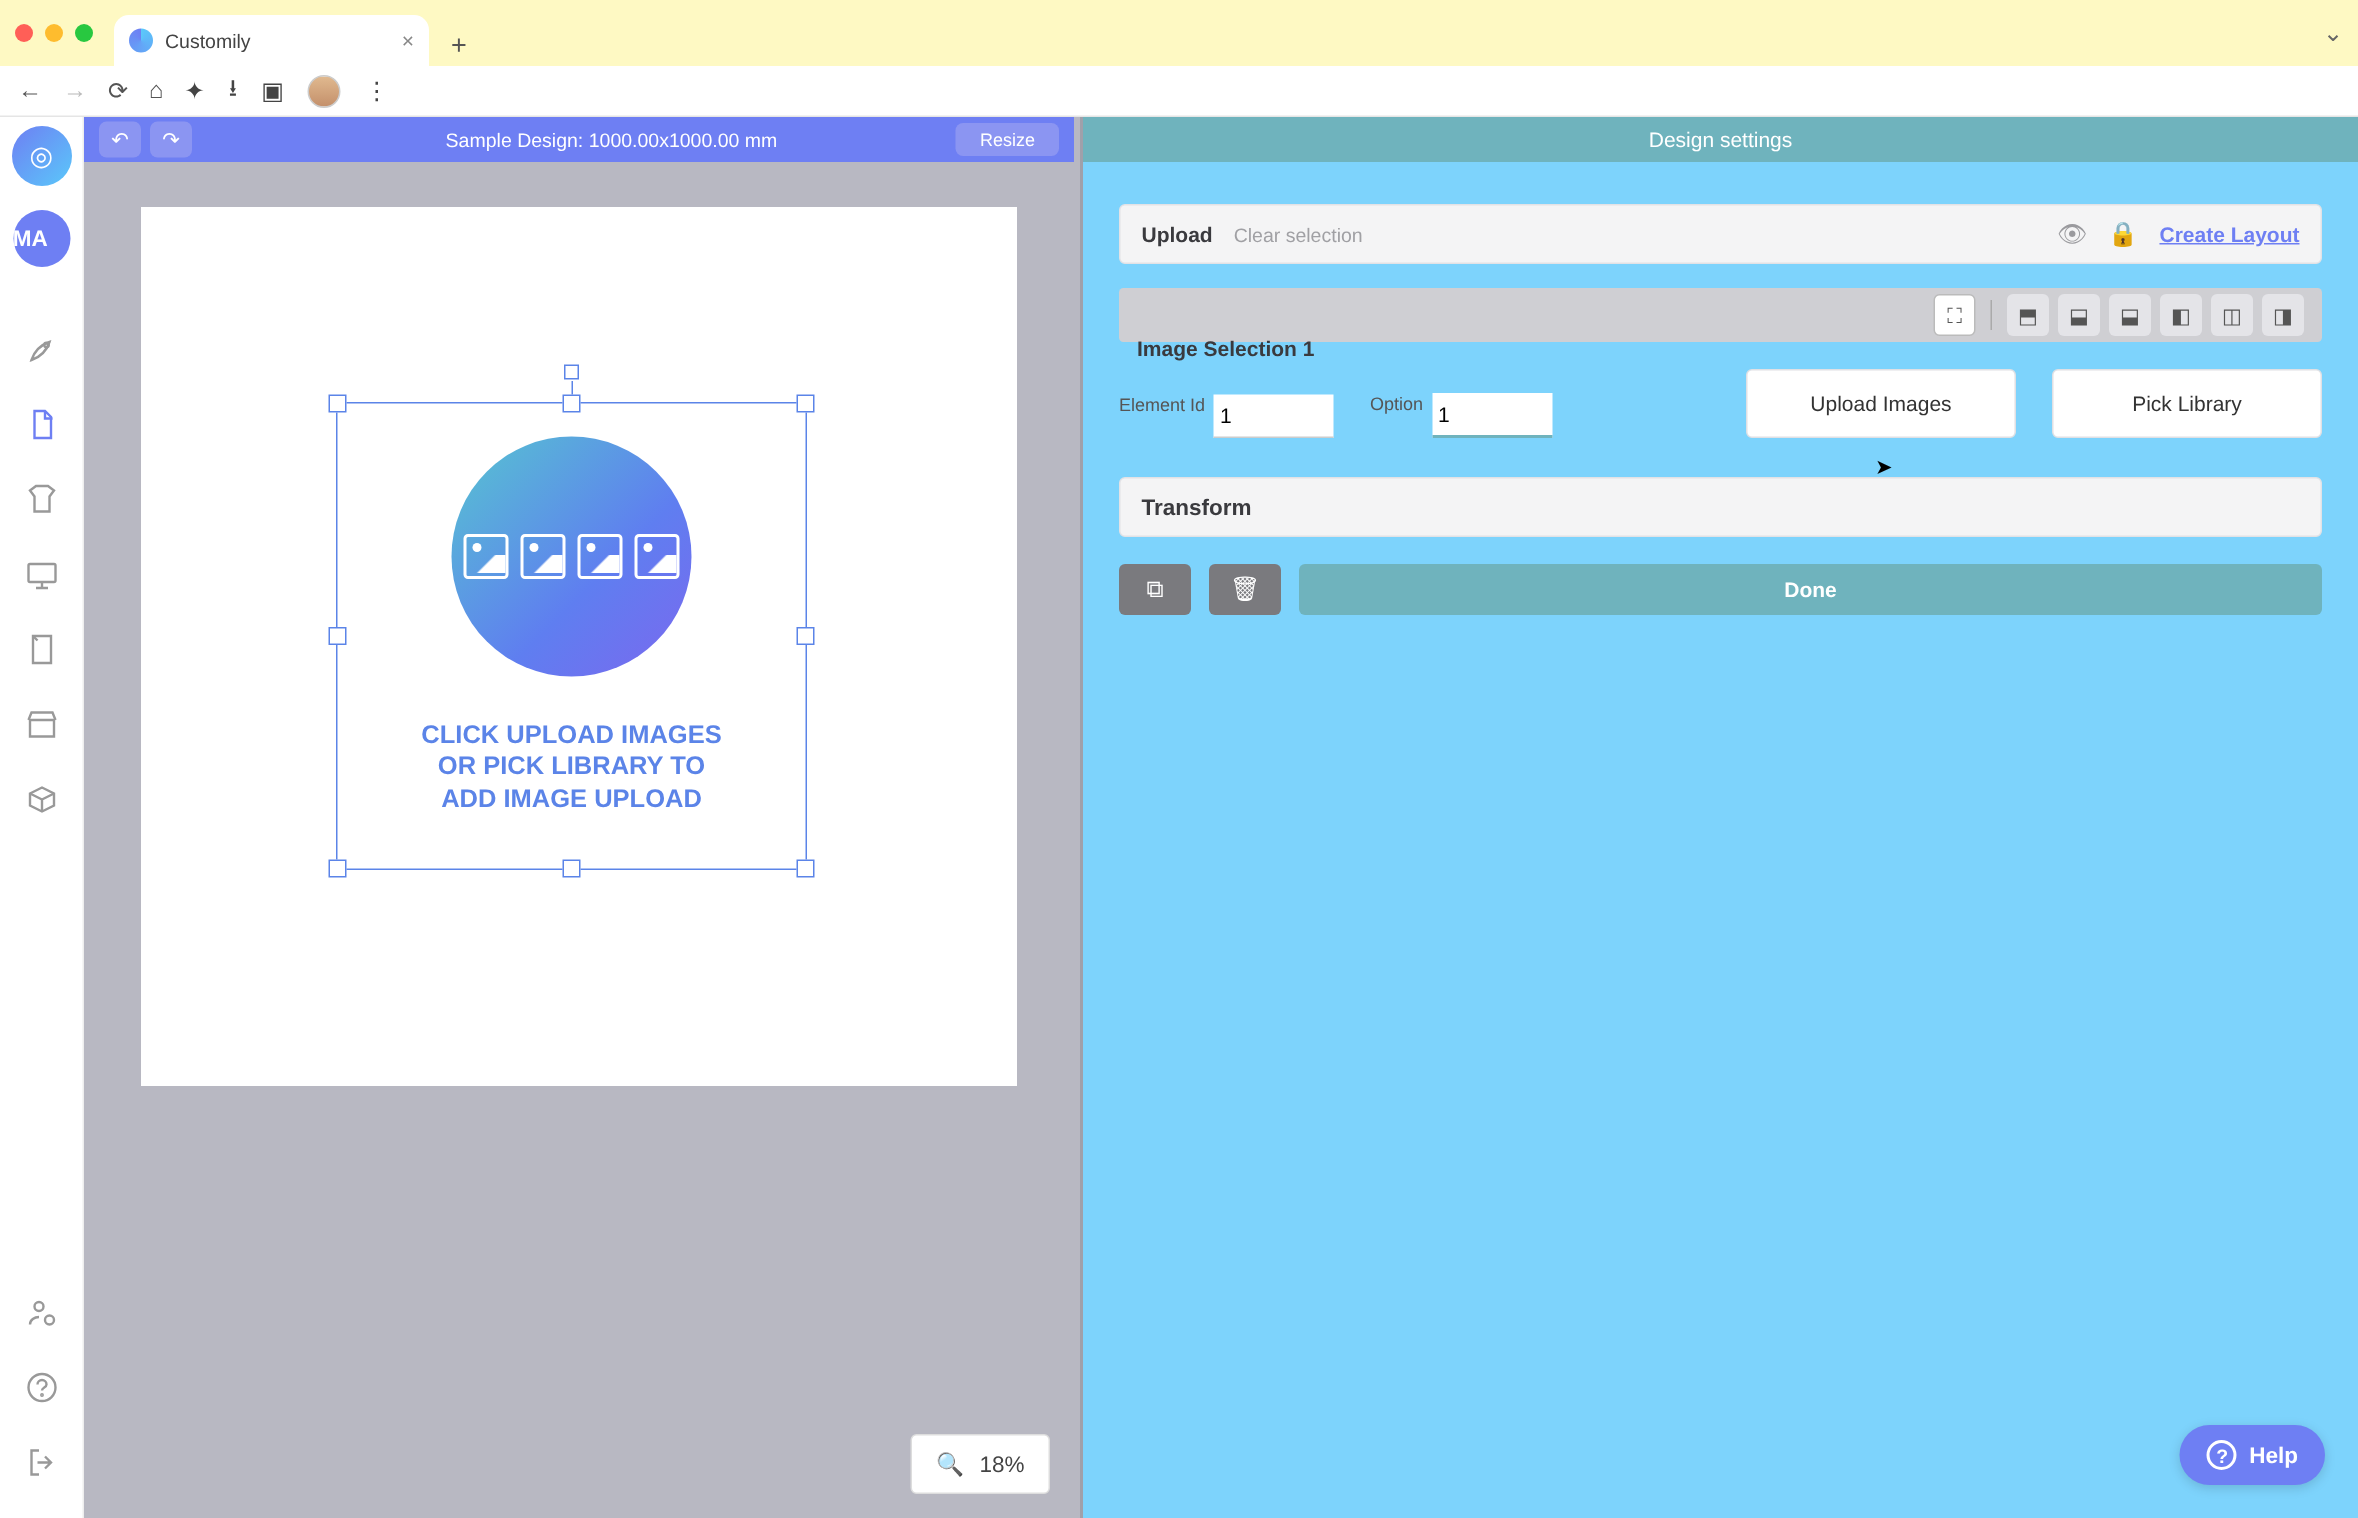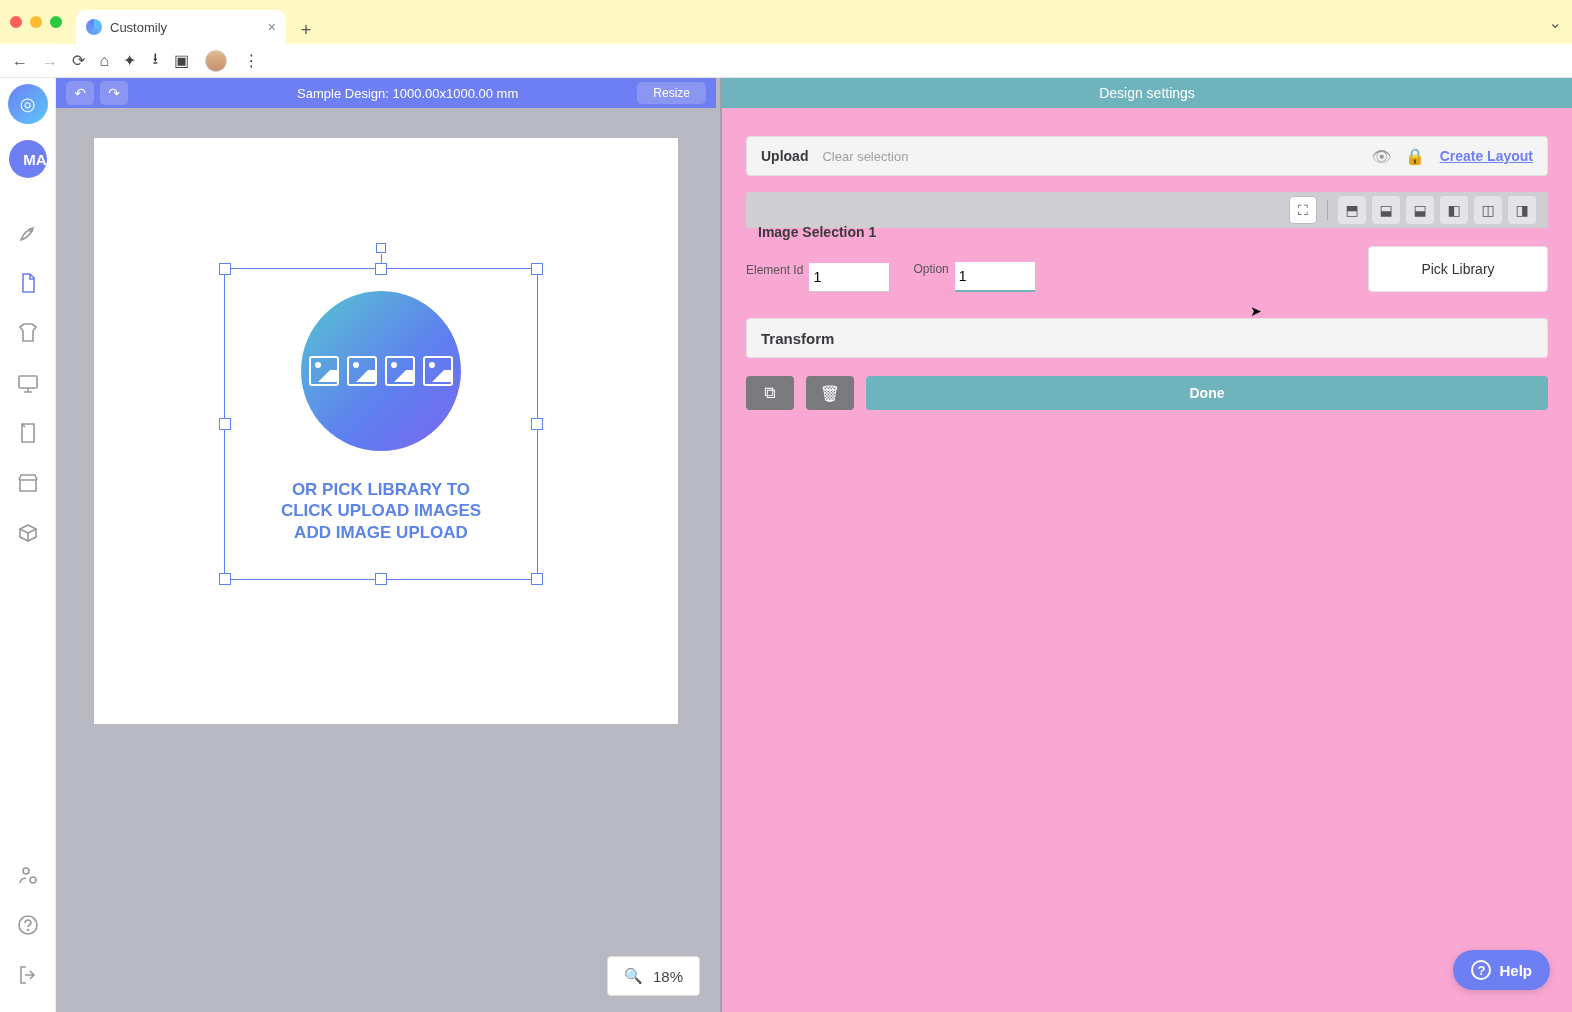--- a/index.html
+++ b/index.html
@@ -24,21 +24,21 @@
   .urlbar { flex:1; height:28px; background:#f1f1f1; border-radius:14px; display:flex; align-items:center; padding:0 12px; gap:8px; color:#777; font-size:14px;}
   .urlbar .urlfav {width:14px;height:14px;border-radius:50%;background:conic-gradient(#5ac8fa,#6e7ff3);}
   .urlbar .domain { color:#333;}
   .right-icons{display:flex;gap:16px;align-items:center;color:#444;font-size:16px;}
   .profile-pic{width:22px;height:22px;border-radius:50%;background:linear-gradient(#e0b98f,#c4906b);border:1px solid #ccc;}
 
   
   .app { display:flex; height: calc(1012px - 44px - 34px); }
   .sidebar { width:56px; background:#fff; border-right:1px solid #eee; display:flex; flex-direction:column; align-items:center; padding-top:6px; gap:12px;}
   .corner-logo { width:40px; height:40px; border-radius:50%; background:linear-gradient(135deg,#6e7ff3,#5ac8fa); margin-bottom:4px; display:flex;align-items:center;justify-content:center;color:#fff;font-size:18px;}
-  .avatar { width:38px;height:38px;border-radius:50%;background:#6e7ff3;display:flex;align-items:center;justify-content:flex-end;color:#fff;font-weight:600;font-size:15px;}
+  .avatar { width:38px;height:38px;border-radius:50%;background:#6e7ff3;display:flex;align-items:center;justify-content:flex-start;color:#fff;font-weight:600;font-size:15px;}
   .side-icon { width:38px;height:38px;display:flex;align-items:center;justify-content:center;}
   .side-icon svg{width:24px;height:24px;stroke:#999;fill:none;stroke-width:1.6;}
   .side-icon.active svg{stroke:#6e7ff3;}
   .sidebar-bottom{margin-top:auto; display:flex;flex-direction:column;gap:12px;align-items:center;padding-bottom:18px;}
 
   .main { flex:1; display:flex; min-width:0;}
   .canvas-pane { width: 660px; background:#b8b8c2; position:relative; display:flex; flex-direction:column;}
   .canvas-header{height:30px;background:#6e7ff3;display:flex;align-items:center;color:#fff;font-size:13px;font-weight:500;padding:0 10px;}
   .undo-redo{display:flex;gap:6px;margin-right:50px;}
   .ur-btn{width:28px;height:24px;border-radius:5px;background:#8b95f2;display:flex;align-items:center;justify-content:center;color:#fff;font-size:14px;}
@@ -61,21 +61,21 @@
   .placeholder-circle{width:160px;height:160px;border-radius:50%;background:linear-gradient(135deg,#56c5d0 0%, #5f7ef0 60%, #7b68ef 100%);margin:22px auto 0;display:flex;align-items:center;justify-content:center;flex-wrap:wrap;gap:8px;align-content:center;}
   .mini-img{width:30px;height:30px;border:2px solid #fff;border-radius:3px;position:relative;}
   .mini-img:before{content:'';position:absolute;left:4px;top:4px;width:6px;height:6px;border-radius:50%;background:#fff;}
   .mini-img:after{content:'';position:absolute;left:2px;bottom:2px;width:24px;height:12px;background:linear-gradient(135deg,transparent 45%, #fff 50%);}
   .placeholder-text{margin-top:28px;text-align:center;font-weight:700;font-size:17px;line-height:1.25;color:#5b84e8;}
 
   .zoom-ctrl{position:absolute;right:16px;bottom:16px;background:#fff;border:1px solid #ddd;border-radius:4px;padding:10px 16px;display:flex;align-items:center;gap:10px;font-size:15px;color:#444;}
 
   .divider{width:6px;background:#b8b8c2;border-right:2px solid #a0a0aa;cursor:col-resize;}
 
-  .props-pane{flex:1;background:#f9a8d4;display:flex;flex-direction:column;}
+  .props-pane{flex:1;background:#7dd3fc;display:flex;flex-direction:column;}
   .props-header{height:30px;background:#6fb3bd;color:#fff;display:flex;align-items:center;justify-content:center;font-size:14px;}
   .props-body{padding:28px 24px;}
   .layers-bar{background:#f4f4f5;border:1px solid #e2e2e6;border-radius:4px;height:40px;display:flex;align-items:center;padding:0 14px;gap:14px;font-size:14px;}
   .layers-bar .label{font-weight:700;color:#3a3a3e;}
   .layers-bar .clear{color:#a0a0a4;font-size:13px;}
   .layers-bar .spacer{flex:1;}
   .layer-icon{color:#9a9a9e;font-size:16px;}
   .create-link{color:#6e7ff3;font-weight:600;text-decoration:underline;font-size:14px;}
 
   .sel-header{background:#cfcfd3;height:36px;margin-top:16px;border-radius:3px;display:flex;align-items:center;padding:0 12px;gap:8px;}
@@ -239,22 +239,22 @@
             <div class="sel-handle hm3"></div>
             <div class="sel-handle hm4"></div>
 
             <div class="placeholder-circle">
               <div class="mini-img"></div>
                 <div class="mini-img"></div>
               <div class="mini-img"></div>
                 <div class="mini-img"></div>
             </div>
             <div class="placeholder-text">
+              <div>CLICK UPLOAD IMAGES</div>
               <div>OR PICK LIBRARY TO</div>
-              <div>CLICK UPLOAD IMAGES</div>
               <div>ADD IMAGE UPLOAD</div>
             </div>
           </div>
         </div>
         <div class="zoom-ctrl">
           <span>🔍</span>
           <span>18%</span>
         </div>
       </div>
     </div>
@@ -304,20 +304,21 @@
         <div class="form-row">
           <div class="field">
             <label>Element Id</label>
             <input value="1" style="">
           </div>
           <div class="field active">
             <label>Option</label>
             <input value="1" style="">
           </div>
           <div class="form-spacer"></div>
+          <div class="big-btn">Upload Images</div>
           <div class="big-btn">Pick Library</div>
         </div>
 
         <div class="transform-bar">Transform</div>
 
         <div class="action-row">
           <div class="sq-btn">⧉</div>
           <div class="sq-btn">🗑</div>
           <div class="done-btn">Done</div>
         </div>

